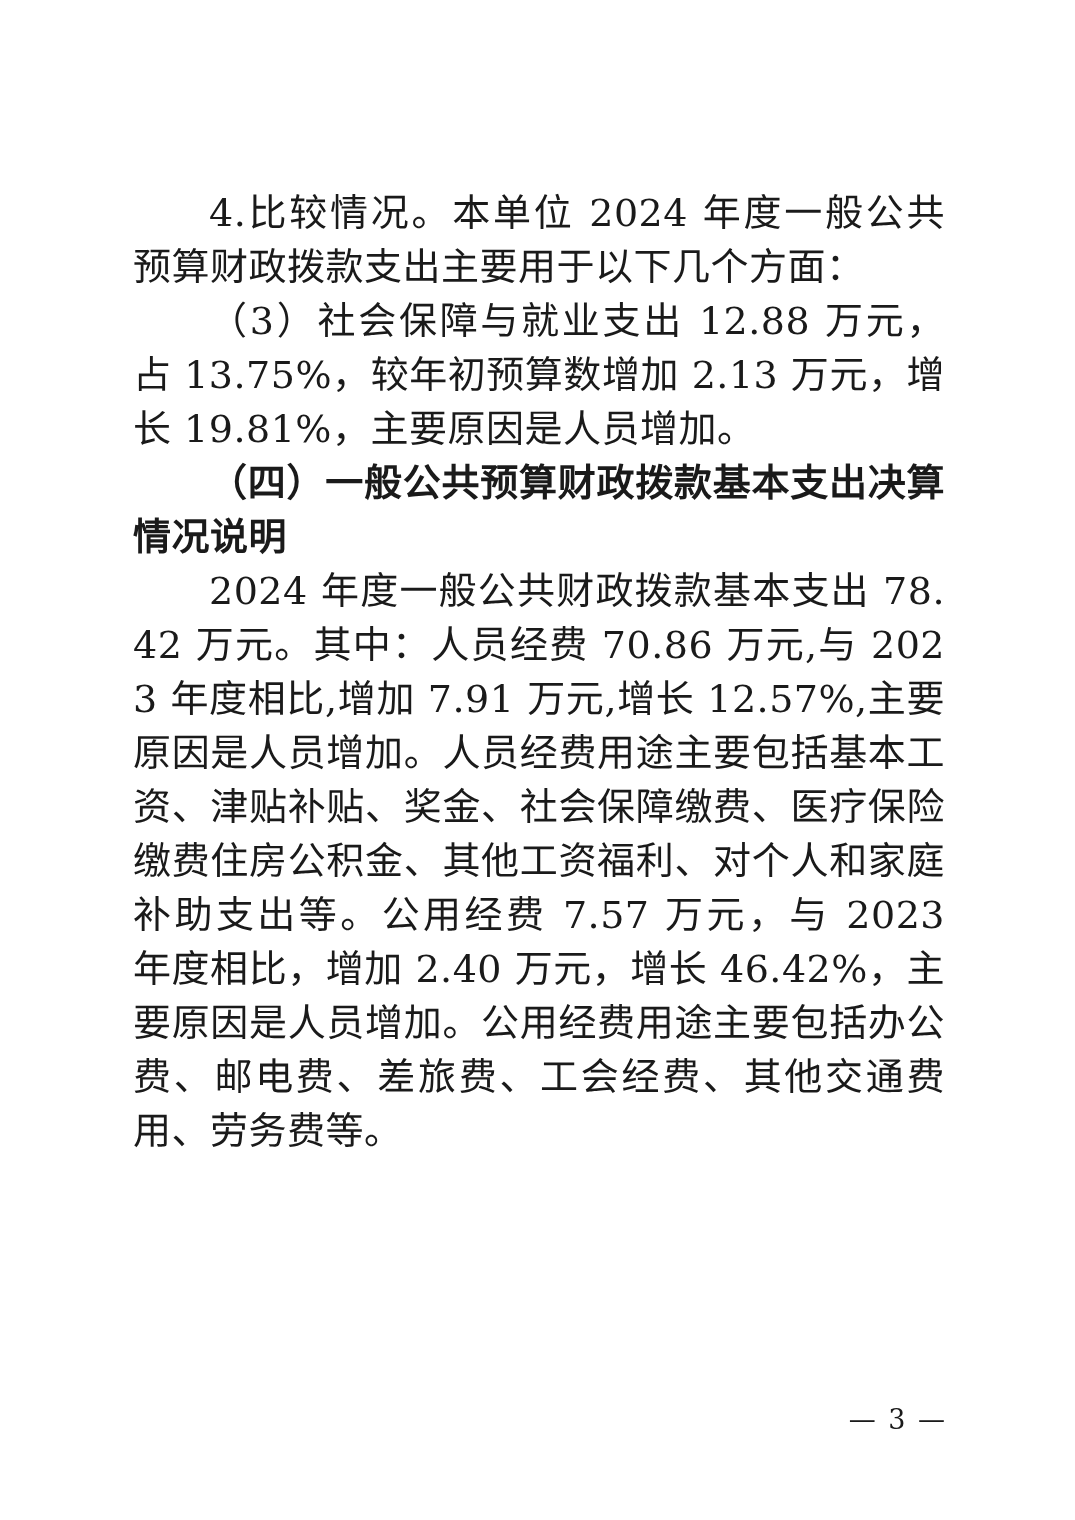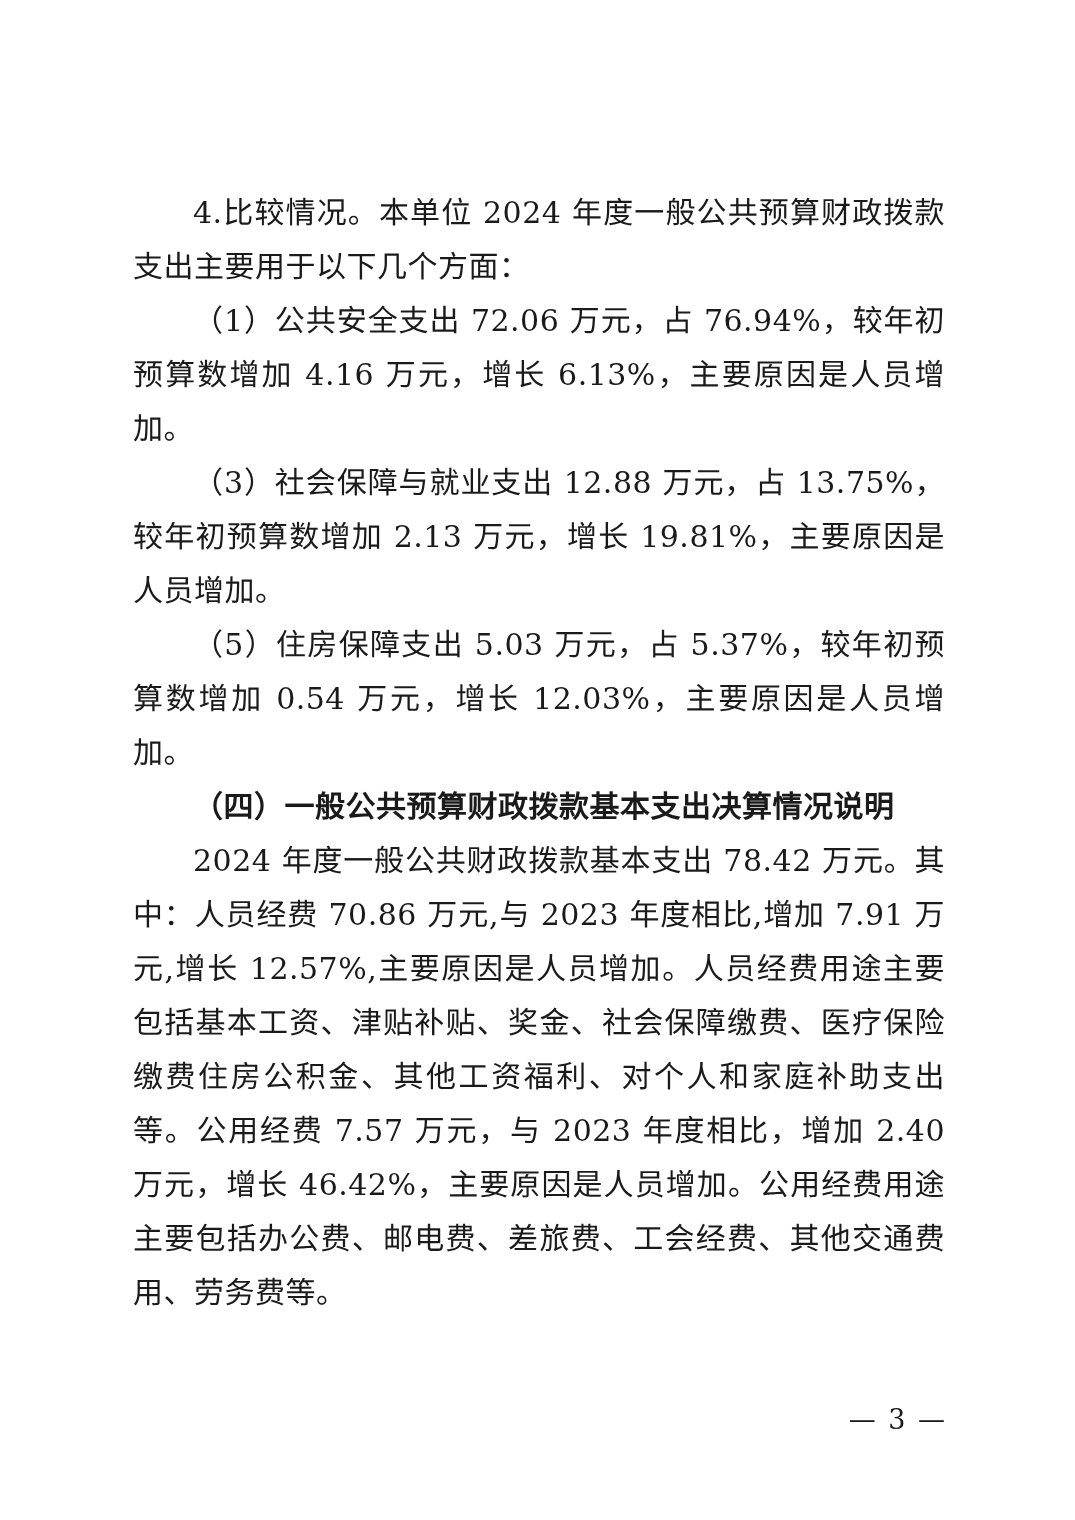--- a/index.html
+++ b/index.html
@@ -18,21 +18,21 @@
   }
   .content {
     position: absolute;
     left: 133px;
     top: 186px;
     width: 812px;
   }
   .content p {
     margin: 0;
     padding: 0;
-    font-size: 30px;
+    font-size: 38px;
     line-height: 54px;
     text-align: justify;
     text-justify: inter-ideograph;
     text-indent: 2em;
     letter-spacing: 0.5px;
     word-break: break-all;
   }
   .content p.heading {
     font-weight: bold;
     font-family: Liberation Serif, serif;
@@ -46,22 +46,20 @@
     letter-spacing: 2px;
     color: #1a1a1a;
   }
 </style>
 </head>
 <body>
 
 <div class="page">
   <div class="content">
     <p>4.比较情况。本单位 2024 年度一般公共预算财政拨款支出主要用于以下几个方面：</p>
-    <p>（1）公共安全支出 72.06 万元，占 76.94%，较年初预算数增加 4.16 万元，增长 6.13%，主要原因是人员增加。</p>
     <p>（3）社会保障与就业支出 12.88 万元，占 13.75%，较年初预算数增加 2.13 万元，增长 19.81%，主要原因是人员增加。</p>
-    <p>（5）住房保障支出 5.03 万元，占 5.37%，较年初预算数增加 0.54 万元，增长 12.03%，主要原因是人员增加。</p>
     <p class="heading">（四）一般公共预算财政拨款基本支出决算情况说明</p>
     <p>2024 年度一般公共财政拨款基本支出 78.42 万元。其中：人员经费 70.86 万元,与 2023 年度相比,增加 7.91 万元,增长 12.57%,主要原因是人员增加。人员经费用途主要包括基本工资、津贴补贴、奖金、社会保障缴费、医疗保险缴费住房公积金、其他工资福利、对个人和家庭补助支出等。公用经费 7.57 万元，与 2023 年度相比，增加 2.40 万元，增长 46.42%，主要原因是人员增加。公用经费用途主要包括办公费、邮电费、差旅费、工会经费、其他交通费用、劳务费等。</p>
 
   </div>
 
   <div class="page-number">— 3 —</div>
 </div>
 
 </body></html>

